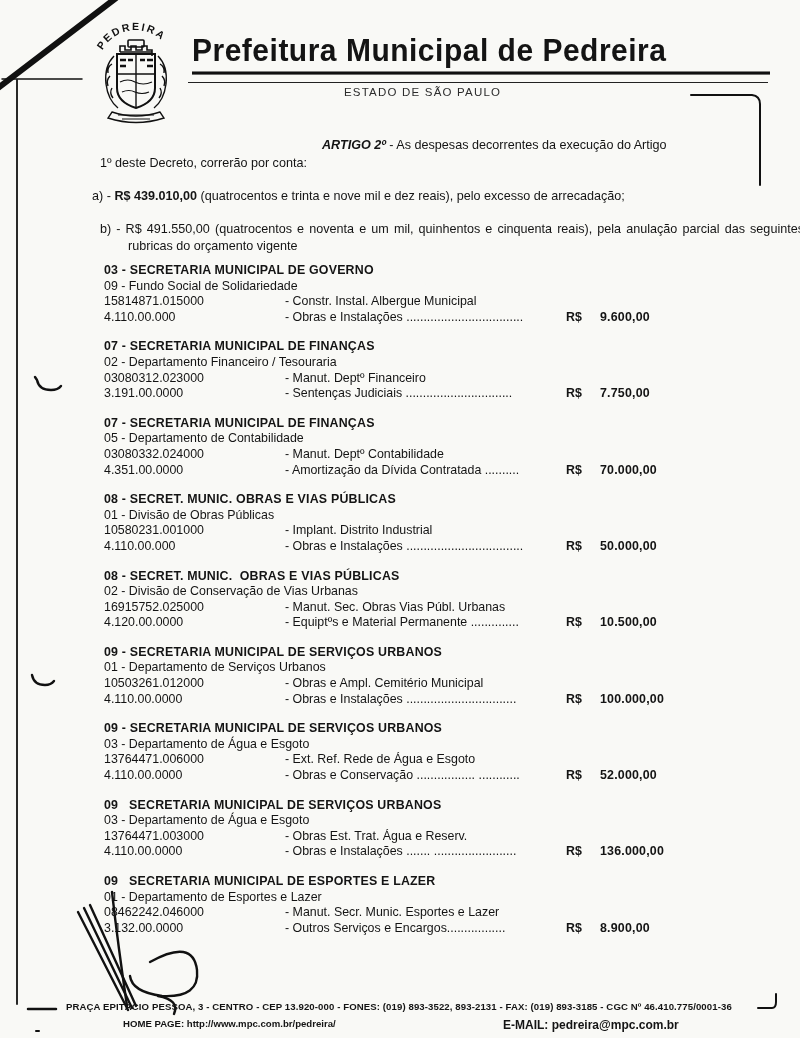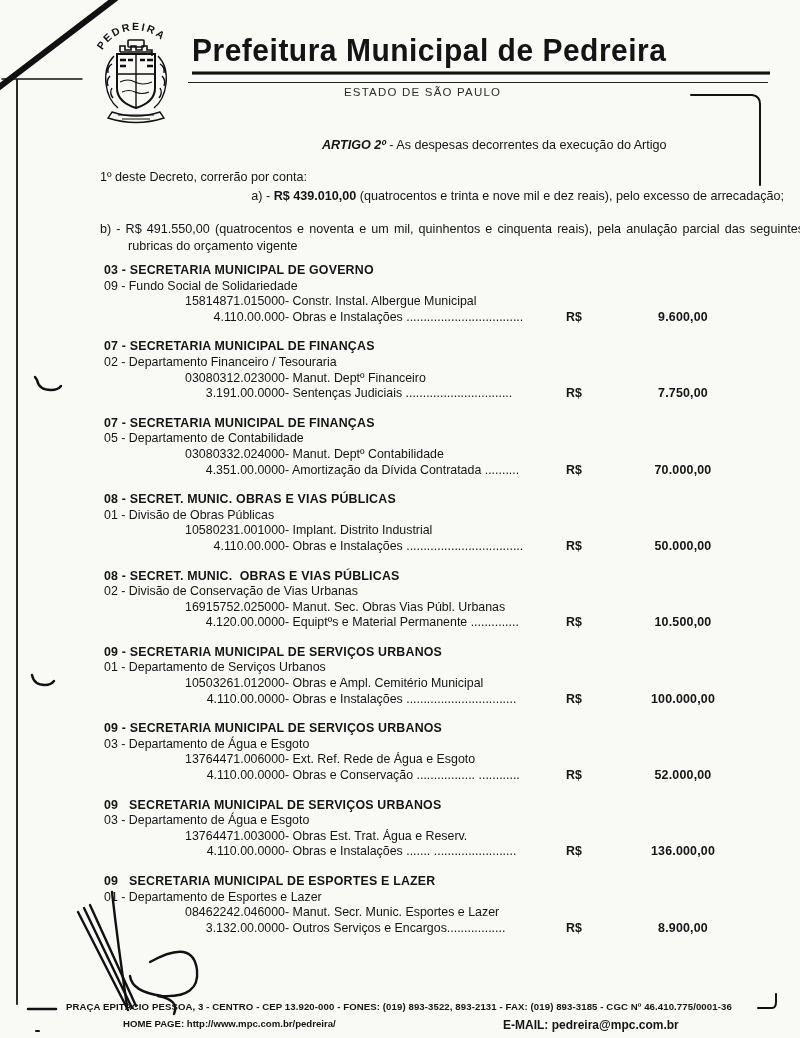--- a/index.html
+++ b/index.html
@@ -18,34 +18,34 @@
     transform:scaleY(1.04);transform-origin:top left;
   }
   .header-rule{position:absolute;left:188px;top:82px;width:580px;border-top:1.5px solid #222;}
   .subtitle{
     position:absolute;left:344px;top:86px;font-size:11.5px;letter-spacing:1.2px;color:#2c2c2c;
   }
   
   .p{position:absolute;font-size:12.6px;line-height:17px;}
   .artigo-l1{left:322px;top:137px;width:450px;}
   .artigo-label{font-weight:bold;font-style:italic;text-align:center;}
-  .artigo-l2{left:100px;top:169px;width:660px;}
-  .item-a{left:112px;top:188px;width:672px;text-align:right;}
+  .artigo-l2{left:100px;top:155px;width:660px;}
+  .item-a{left:92px;top:188px;width:672px;}
   .item-a .amt{font-weight:bold;}
   .item-b{left:100px;top:221px;width:676px;text-align:justify;padding-left:28px;text-indent:-28px;}
   
   .sections{position:absolute;left:0;top:263px;width:800px;}
   .section{position:relative;width:800px;font-size:12.4px;line-height:15.6px;margin-bottom:14px;}
   .sec-head{margin-left:104px;font-weight:bold;letter-spacing:.2px;white-space:pre;}
   .sec-dept{margin-left:104px;}
   .sec-row{margin-left:104px;position:relative;}
-  .code{display:inline-block;width:181px;text-align:right;}
+  .code{display:inline-block;width:181px;}
   .desc{display:inline-block;max-width:290px;white-space:nowrap;overflow:hidden;vertical-align:top;}
   .currency{position:absolute;left:462px;top:0;font-weight:bold;}
-  .amount{position:absolute;left:496px;top:0;width:166px;text-align:center;font-weight:bold;letter-spacing:.2px;}
+  .amount{position:absolute;left:496px;top:0;width:166px;text-align:left;font-weight:bold;letter-spacing:.2px;}
   
   .footer-l1{
     position:absolute;left:66px;top:1001px;width:706px;font-size:9.6px;font-weight:bold;
     letter-spacing:.1px;white-space:nowrap;
   }
   .footer-home{position:absolute;left:103px;top:1018px;font-size:9.6px;font-weight:bold;padding-left:20px;}
   .footer-email{position:absolute;left:503px;top:1018px;font-size:12px;font-weight:bold;}
   
   .artifacts{position:absolute;left:0;top:0;pointer-events:none;}
 </style>

